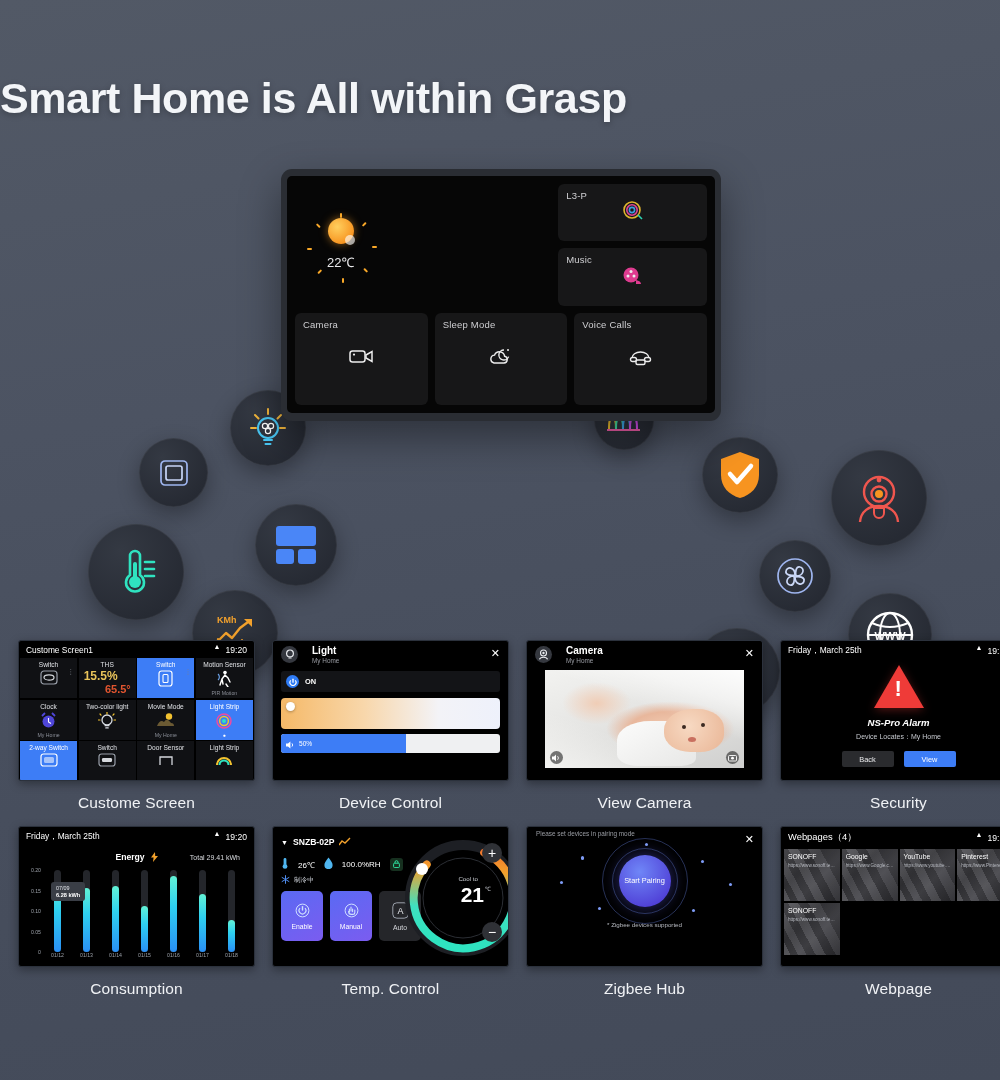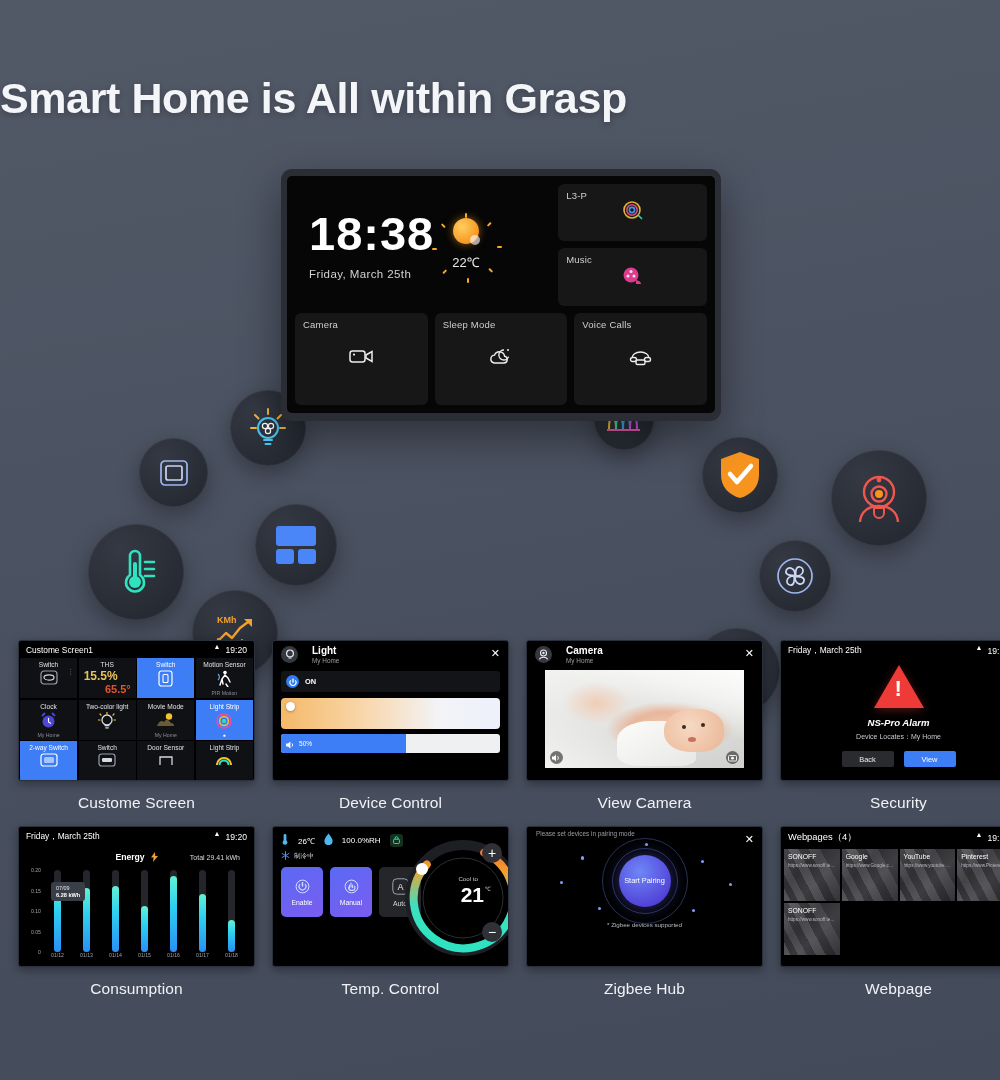--- a/index.html
+++ b/index.html
@@ -344,29 +344,35 @@
           <line x1="26" y1="26" x2="26" y2="44"></line>
       </g>
       <circle cx="12" cy="16" r="5" fill="#ef1f6b"></circle>
         <circle cx="40" cy="15" r="4.5" fill="#ef1f6b"></circle>
       <circle cx="41" cy="38" r="4.5" fill="#ef1f6b"></circle>
         <circle cx="26" cy="45" r="5" fill="#ef1f6b"></circle>
       <circle cx="26" cy="26" r="11" fill="#ef1f6b"></circle>
       <text x="26" y="32" text-anchor="middle" font-family="Liberation Sans, sans-serif" font-size="14" font-weight="700" font-style="italic" fill="#fff">Z</text>
     </svg>
   </div>
+  <div class="badge" style="left:848px;top:424px;width:84px;height:84px;">
+    <svg width="52" height="52" viewBox="0 0 52 52">
+      <circle cx="26" cy="26" r="22" fill="none" stroke="#fff" stroke-width="2.4"></circle>
+      <ellipse cx="26" cy="26" rx="10" ry="22" fill="none" stroke="#fff" stroke-width="2"></ellipse>
+      <line x1="4" y1="26" x2="48" y2="26" stroke="#fff" stroke-width="2"></line>
+      <path d="M8 14 Q26 22 44 14" fill="none" stroke="#fff" stroke-width="2"></path>
+      <path d="M8 38 Q26 30 44 38" fill="none" stroke="#fff" stroke-width="2"></path>
+      <text x="26" y="31" text-anchor="middle" font-family="Liberation Sans, sans-serif" font-size="11" font-weight="700" fill="#fff">WWW</text>
+    </svg>
+  </div>
 
   <div class="tablet" style="top:0;left:281px;">
     <div class="tablet-screen">
       <div class="tab-top">
         <div class="tab-left">
-          <div class="clock-wrap">
-            <div class="clock-time">18:38</div>
-            <div class="clock-date">Friday, March 25th</div>
-          </div>
           <div class="weather">
             <div class="sun">
               <i style="transform:rotate(0deg) translate(-1px,-18px)"></i>
                 <i style="transform:rotate(45deg) translate(-1px,-18px)"></i>
               <i style="transform:rotate(90deg) translate(-1px,-18px)"></i>
                 <i style="transform:rotate(135deg) translate(-1px,-18px)"></i>
               <i style="transform:rotate(180deg) translate(-1px,-18px)"></i>
                 <i style="transform:rotate(225deg) translate(-1px,-18px)"></i>
               <i style="transform:rotate(270deg) translate(-1px,-18px)"></i>
                 <i style="transform:rotate(315deg) translate(-1px,-18px)"></i>
@@ -729,20 +735,27 @@
             <span class="tip-a">07/09</span>
             <span class="tip-b">6.28 kWh</span>
           </div>
         </div>
       </div>
       <div class="cap">Consumption</div>
     </div>
 
     <div class="cell">
       <div class="shot">
+        <div class="tc-head">
+          <span style="font-size:7px;color:#fff;">▼</span>
+          <span class="tc-name">SNZB-02P</span>
+          <span><svg width="12" height="10" viewBox="0 0 12 10">
+                <polyline points="0,8 3,4 6,6 11,1" fill="none" stroke="#f2a12c" stroke-width="1.4"></polyline>
+              </svg></span>
+        </div>
         <div class="tc-row">
           <span><svg width="8" height="12" viewBox="0 0 8 12">
                 <rect x="2.6" y="1" width="2.8" height="7" rx="1.4" fill="#4fb6f0"></rect>
                 <circle cx="4" cy="9.4" r="2.4" fill="#4fb6f0"></circle>
               </svg></span>
           <span>26℃</span>
           <span><svg width="9" height="12" viewBox="0 0 9 12">
                 <path d="M4.5 0.6 C7 4 8.6 5.8 8.6 8 A4.1 4.1 0 1 1 .4 8 C.4 5.8 2 4 4.5 .6z" fill="#4fb6f0"></path>
               </svg></span>
           <span>100.0%RH</span>

